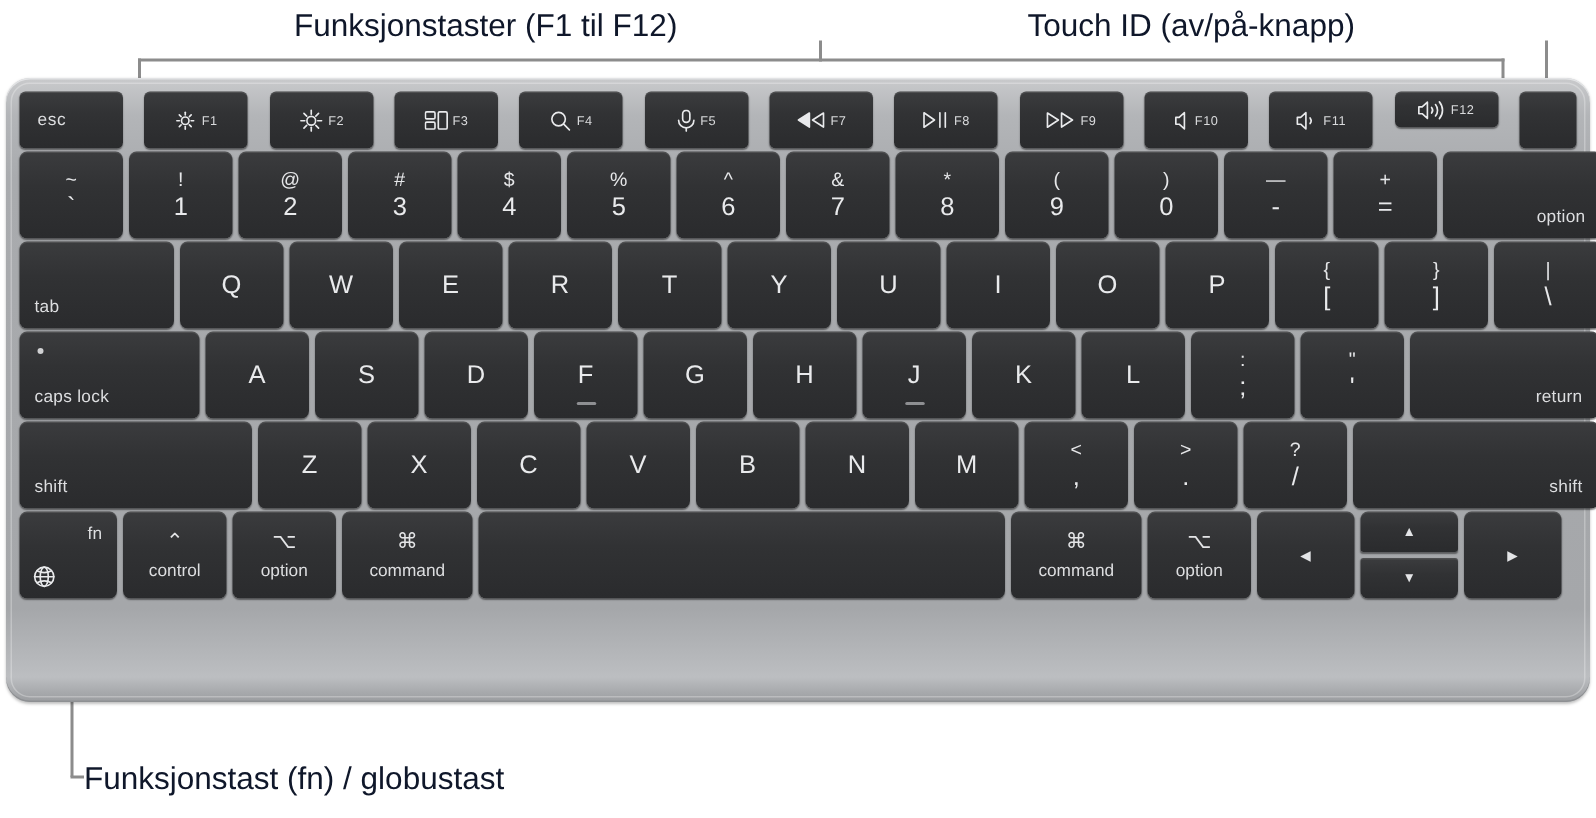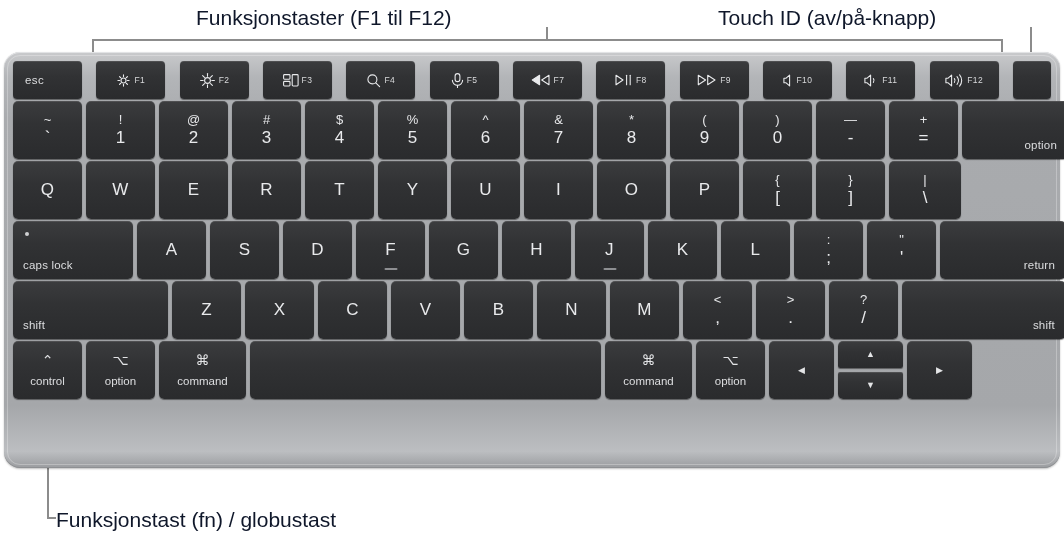--- a/index.html
+++ b/index.html
@@ -7,21 +7,21 @@
     width:1064px;height:545px;position:relative;overflow:hidden;
     font-family:"Liberation Sans","DejaVu Sans",sans-serif;
     -webkit-font-smoothing:antialiased;
   }
 
   
   .callout-label{
     position:absolute;color:#0f172a;font-size:21px;line-height:26px;white-space:nowrap;
   }
   #lbl-fn{left:196px;top:5px;}
-  #lbl-touchid{left:718px;top:5px;}
+  #lbl-touchid{left:685px;top:5px;}
   #lbl-fnglobe{left:56px;top:507px;}
 
   .rule{position:absolute;background:#8c8c8c;}
 
   
   #brk-h{left:92px;top:39px;width:911px;height:2px;}
   #brk-l{left:92px;top:39px;width:2px;height:14px;}
   #brk-r{left:1001px;top:39px;width:2px;height:14px;}
   #brk-stem{left:546px;top:27px;width:2px;height:14px;}
   
@@ -256,21 +256,21 @@
         <div class="fnstack">
           <div class="ico">
             <svg width="15" height="13" viewBox="0 0 15 13" fill="none" stroke="#e9eaec" stroke-width="1.1" stroke-linecap="round" stroke-linejoin="round">
               <path d="M6.6 1.1 3.1 4.2H0.9v4.6h2.2l3.5 3.1Z"></path>
               <path d="M9.4 4.6a3.1 3.1 0 0 1 0 3.8"></path>
             </svg>
           </div>
           <div class="cap">F11</div>
         </div>
       </div>
-      <div class="key fnkey" style="height: 38px; width: 69px;">
+      <div class="key fnkey" style="height: 24px; width: 69px;">
         <div class="fnstack">
           <div class="ico">
             <svg width="19" height="13" viewBox="0 0 19 13" fill="none" stroke="#e9eaec" stroke-width="1.1" stroke-linecap="round" stroke-linejoin="round">
               <path d="M6.6 1.1 3.1 4.2H0.9v4.6h2.2l3.5 3.1Z"></path>
               <path d="M9.4 4.6a3.1 3.1 0 0 1 0 3.8"></path>
               <path d="M12.0 2.7a6.0 6.0 0 0 1 0 7.6"></path>
               <path d="M14.6 0.9a8.6 8.6 0 0 1 0 11.2"></path>
             </svg>
           </div>
           <div class="cap">F12</div>
@@ -355,20 +355,23 @@
         <div class="dual">
           <div class="up">+</div>
           <div class="lo">=</div>
         </div>
       </div>
       <div class="key" style="height: 58px; width: 106px;">
         <div class="cap-br">option</div>
       </div>
     </div>
   <div class="row" id="row-qwe">
+      <div class="key" style="height: 58px; width: 103px;">
+        <div class="cap-bl">tab</div>
+      </div>
       <div class="key k-letter" style="height: 58px; width: 69px;">
         <div class="kc">Q</div>
       </div>
       <div class="key k-letter" style="height: 58px; width: 69px;">
         <div class="kc">W</div>
       </div>
       <div class="key k-letter" style="height: 58px; width: 69px;">
         <div class="kc">E</div>
       </div>
       <div class="key k-letter" style="height: 58px; width: 69px;">
@@ -502,20 +505,32 @@
         <div class="dual">
           <div class="up">?</div>
           <div class="lo">/</div>
         </div>
       </div>
       <div class="key" style="height: 58px; width: 164px;">
         <div class="cap-br">shift</div>
       </div>
     </div>
   <div class="row" id="row-mod">
+      <div class="key fnglobe" style="height: 58px; width: 65px;">
+        <div class="fn-txt">fn</div>
+        <div class="gl">
+          <svg width="15" height="15" viewBox="0 0 15 15" fill="none" stroke="#e9eaec" stroke-width="1.1" stroke-linecap="round" stroke-linejoin="round">
+            <circle cx="7.5" cy="7.5" r="6.4"></circle>
+            <ellipse cx="7.5" cy="7.5" rx="2.7" ry="6.4"></ellipse>
+            <line x1="1.1" y1="7.5" x2="13.9" y2="7.5"></line>
+            <path d="M2.6 3.5a11 11 0 0 0 9.8 0"></path>
+            <path d="M2.6 11.5a11 11 0 0 1 9.8 0"></path>
+          </svg>
+        </div>
+      </div>
       <div class="key" style="height: 58px; width: 69px;">
         <div class="modstack">
           <div class="sym">⌃</div>
           <div class="word">control</div>
         </div>
       </div>
       <div class="key" style="height: 58px; width: 69px;">
         <div class="modstack">
           <div class="sym">⌥</div>
           <div class="word">option</div>

